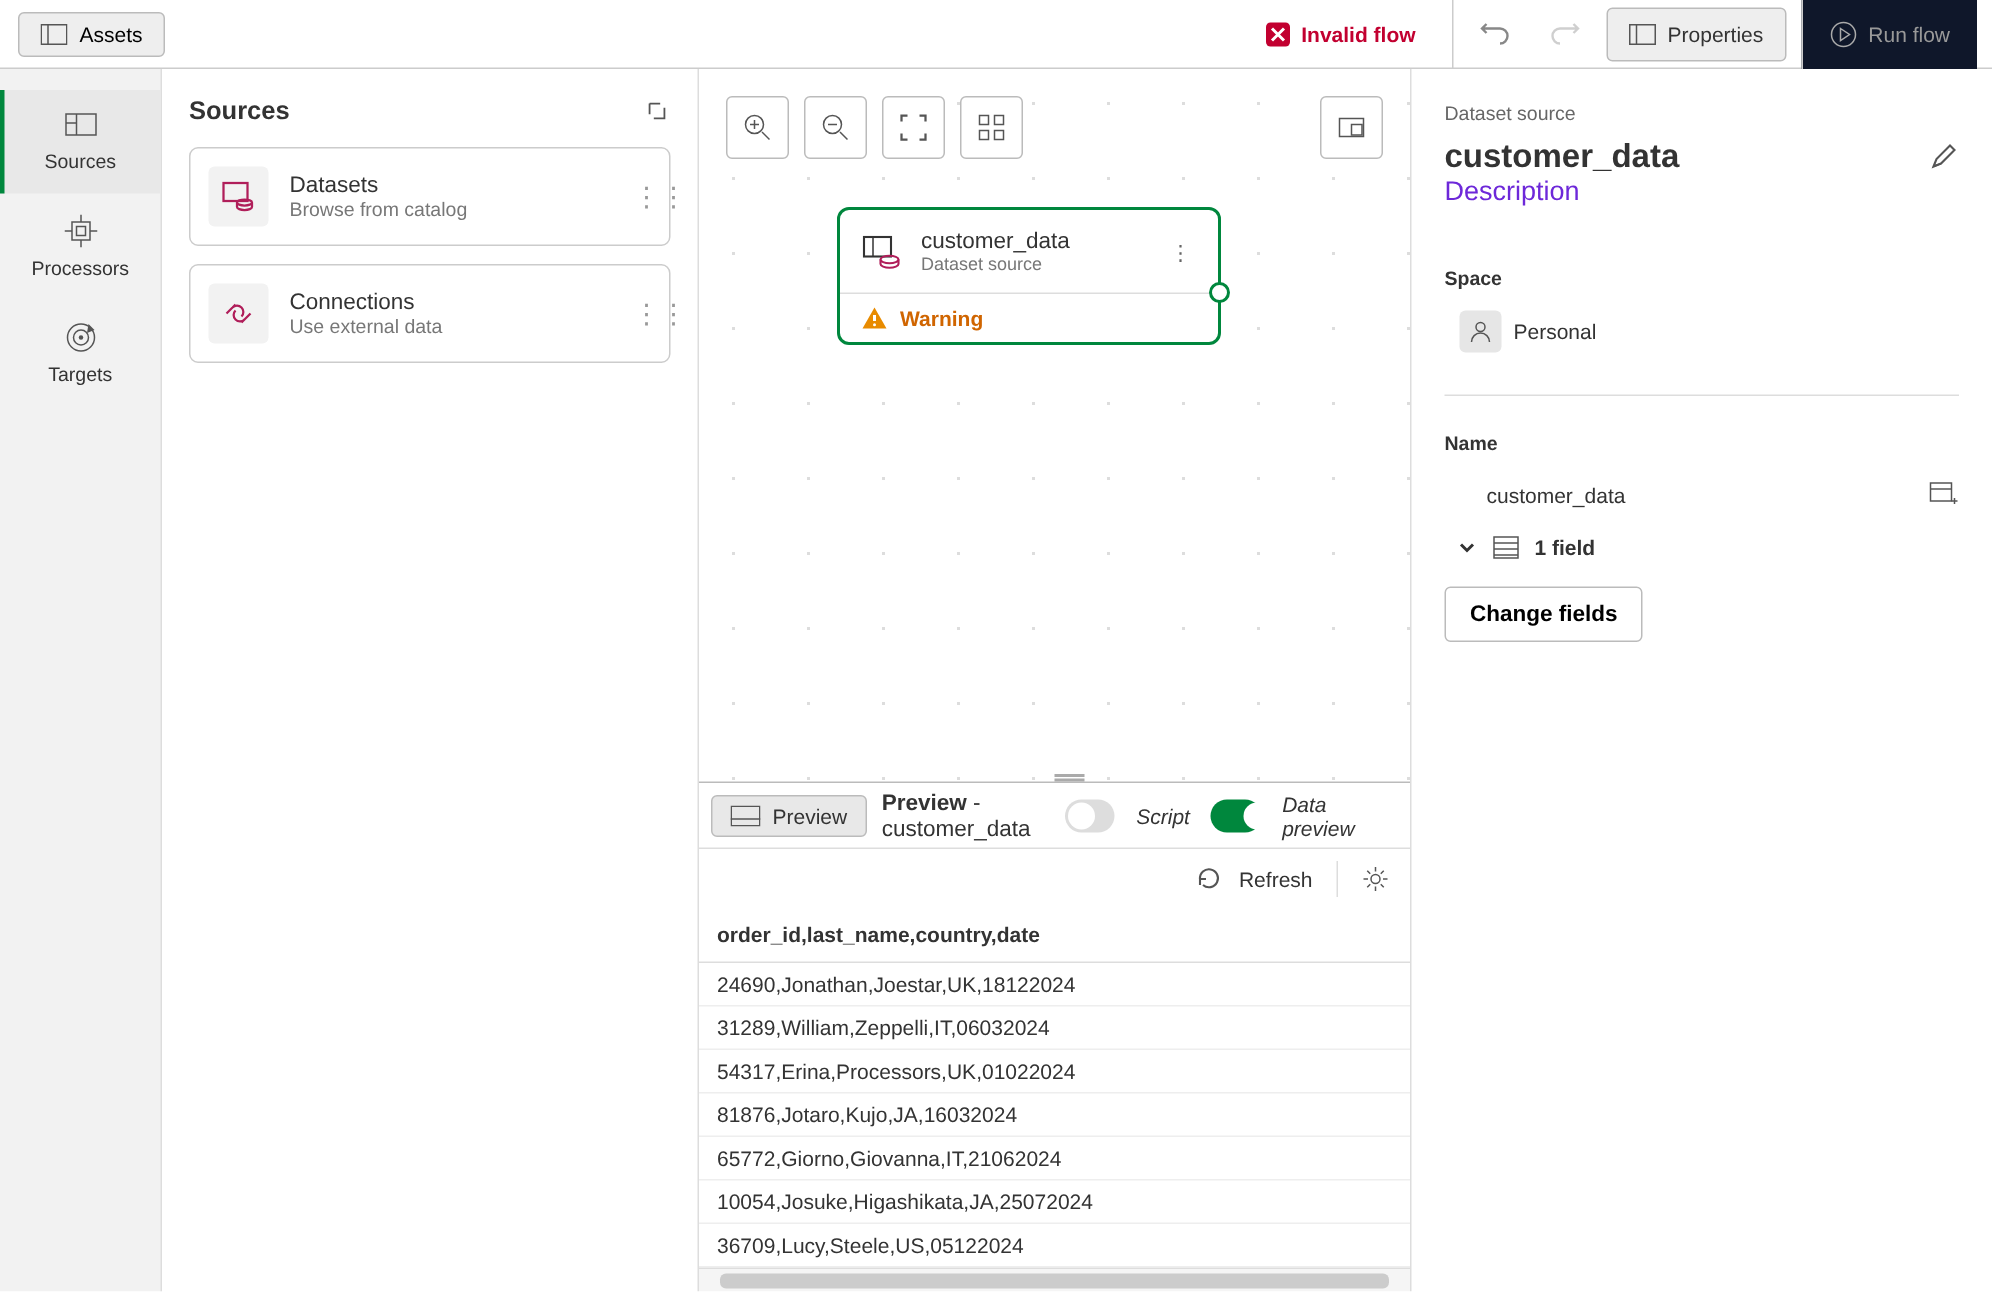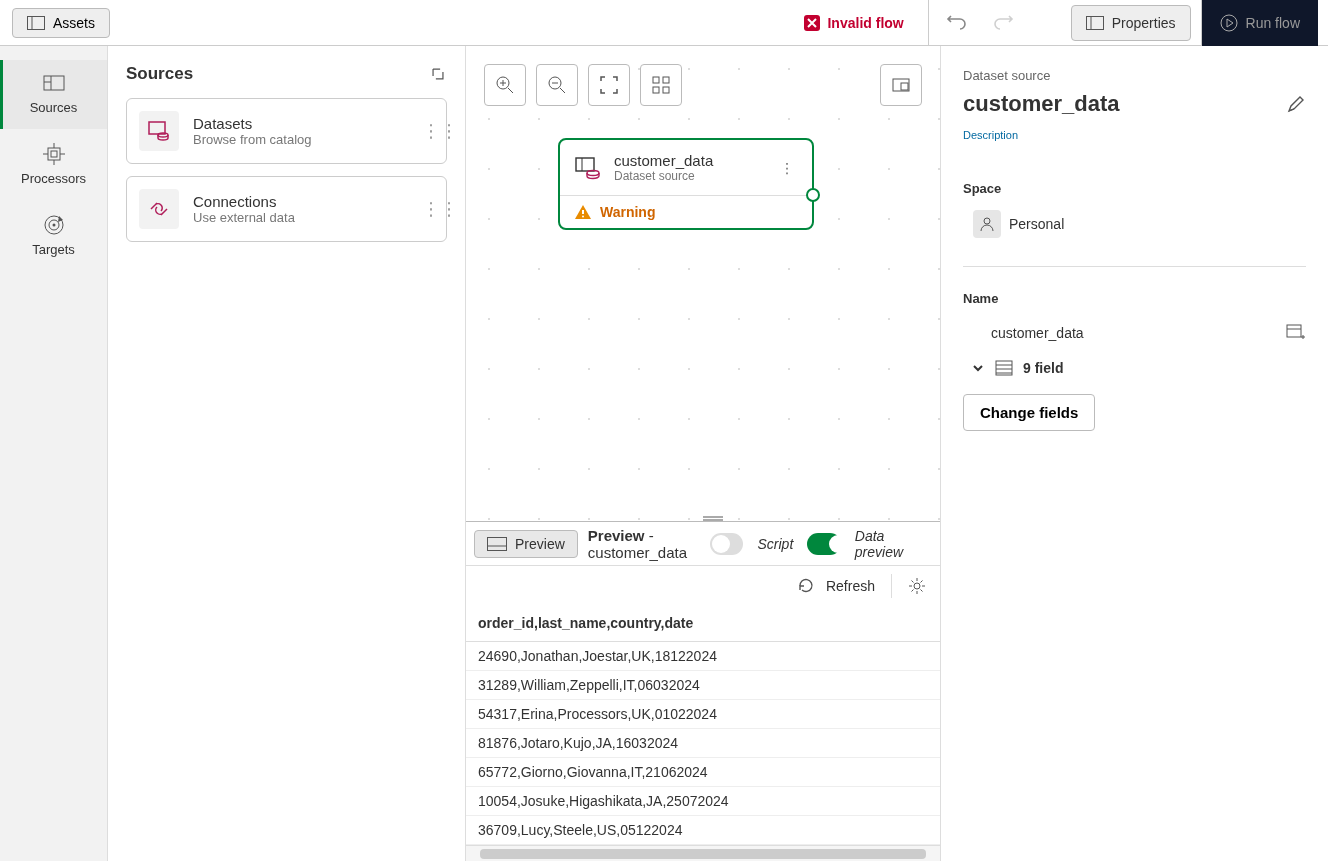--- a/index.html
+++ b/index.html
@@ -7,21 +7,21 @@
 
 
 .topbar { display: flex; align-items: center; height: 46px; border-bottom: 1px solid #ccc; padding: 0; }
 .topbar .tabs { display: flex; }
 .topbar .tab { padding: 12px 22px; font-size: 15px; cursor: pointer; position: relative; }
 .topbar .tab.active { font-weight: 600; border-bottom: 3px solid #00873d; }
 .topbar .assets-btn { margin-left: 12px; display: inline-flex; align-items: center; gap: 8px; background: #eee; border: 1px solid #bbb; border-radius: 4px; padding: 6px 14px; font-size: 14px; cursor: pointer; }
 .topbar .right { margin-left: auto; display: flex; align-items: center; gap: 10px; padding-right: 10px; }
 .invalid-flow { color: #c20030; font-weight: 600; display: inline-flex; align-items: center; gap: 6px; padding: 8px 14px; }
 .icon-btn { width: 36px; height: 36px; display: inline-flex; align-items: center; justify-content: center; border: none; background: none; color: #888; cursor: pointer; }
-.icon-btn.boxed { background: #eee; border: 1px solid #bbb; border-radius: 4px; width: auto; padding: 6px 14px; gap: 8px; color: #333; font-size: 14px; margin-left: 40px; }
+.icon-btn.boxed { background: #eee; border: 1px solid #bbb; border-radius: 4px; width: auto; padding: 6px 14px; gap: 8px; color: #333; font-size: 14px; }
 .run-btn { background: #0f172a; color: #999; padding: 10px 18px; display: inline-flex; align-items: center; gap: 8px; font-size: 14px; border-left: 1px solid #ccc; height: 46px; }
 .vdiv { width: 1px; height: 46px; background: #ccc; }
 
 
 .main { display: flex; height: calc(100% - 46px); }
 .left-rail { width: 108px; background: #f2f2f2; border-right: 1px solid #ddd; display: flex; flex-direction: column; align-items: center; padding-top: 14px; }
 .rail-item { display: flex; flex-direction: column; align-items: center; gap: 6px; padding: 14px 0; width: 100%; cursor: pointer; font-size: 13px; color: #333; }
 .rail-item.active { background: #e8e8e8; position: relative; }
 .rail-item.active::before { content: ""; position: absolute; left: 0; top: 0; bottom: 0; width: 3px; background: #00873d; }
 
@@ -71,21 +71,21 @@
 .preview-table .head { font-weight: 700; padding: 10px 12px; border-bottom: 1px solid #ddd; }
 .preview-table .row { padding: 6px 12px; border-bottom: 1px solid #eee; font-size: 14px; }
 
 .hscroll { height: 16px; background: #f5f5f5; border-top: 1px solid #ddd; }
 .hscroll .thumb { height: 10px; margin: 3px 14px; background: #ccc; border-radius: 4px; }
 
 
 .props { width: 388px; border-left: 1px solid #ddd; padding: 22px; overflow: auto; }
 .props .kicker { font-size: 13px; color: #666; margin-bottom: 8px; }
 .props h2 { font-size: 22px; font-weight: 600; display: flex; align-items: center; justify-content: space-between; }
-.props .desc { font-size: 11px; color: #0369a1; margin-top: 12px; }
+.props .desc { font-size: 18px; color: #6d28d9; margin-top: 0; }
 .props hr { border: none; border-top: 1px solid #ddd; margin: 24px 0; }
 .props .label { font-size: 13px; font-weight: 600; margin-bottom: 10px; }
 .pill { display: inline-flex; align-items: center; gap: 8px; border-radius: 4px; padding: 4px 10px; }
 .pill .ic { width: 28px; height: 28px; background: #e6e6e6; border-radius: 4px; display: flex; align-items: center; justify-content: center; }
 .field-row { display: flex; align-items: center; justify-content: space-between; padding: 8px 0; }
 .expand-row { display: flex; align-items: center; gap: 10px; padding: 10px 0 18px 8px; font-weight: 600; }
 .change-btn { border: 1px solid #bbb; border-radius: 4px; padding: 9px 16px; font-size: 15px; font-weight: 600; background: #fff; cursor: pointer; }
 
 svg { display: block; }
 </style>
@@ -361,17 +361,17 @@
     <div class="expand-row">
       <svg width="14" height="14" viewBox="0 0 14 14">
           <path d="M3 5 L7 9 L11 5" fill="none" stroke="#333" stroke-width="2"></path>
         </svg>
       <svg width="18" height="16" viewBox="0 0 18 16">
           <rect x="1" y="1" width="16" height="14" fill="none" stroke="#555"></rect>
           <line x1="1" y1="5" x2="17" y2="5" stroke="#555"></line>
           <line x1="1" y1="9" x2="17" y2="9" stroke="#555"></line>
           <line x1="1" y1="13" x2="17" y2="13" stroke="#555"></line>
         </svg>
-      <span>9 field</span>
+      <span>1 field</span>
     </div>
     <button class="change-btn">Change fields</button>
   </div>
 </div>
 
 </body></html>

